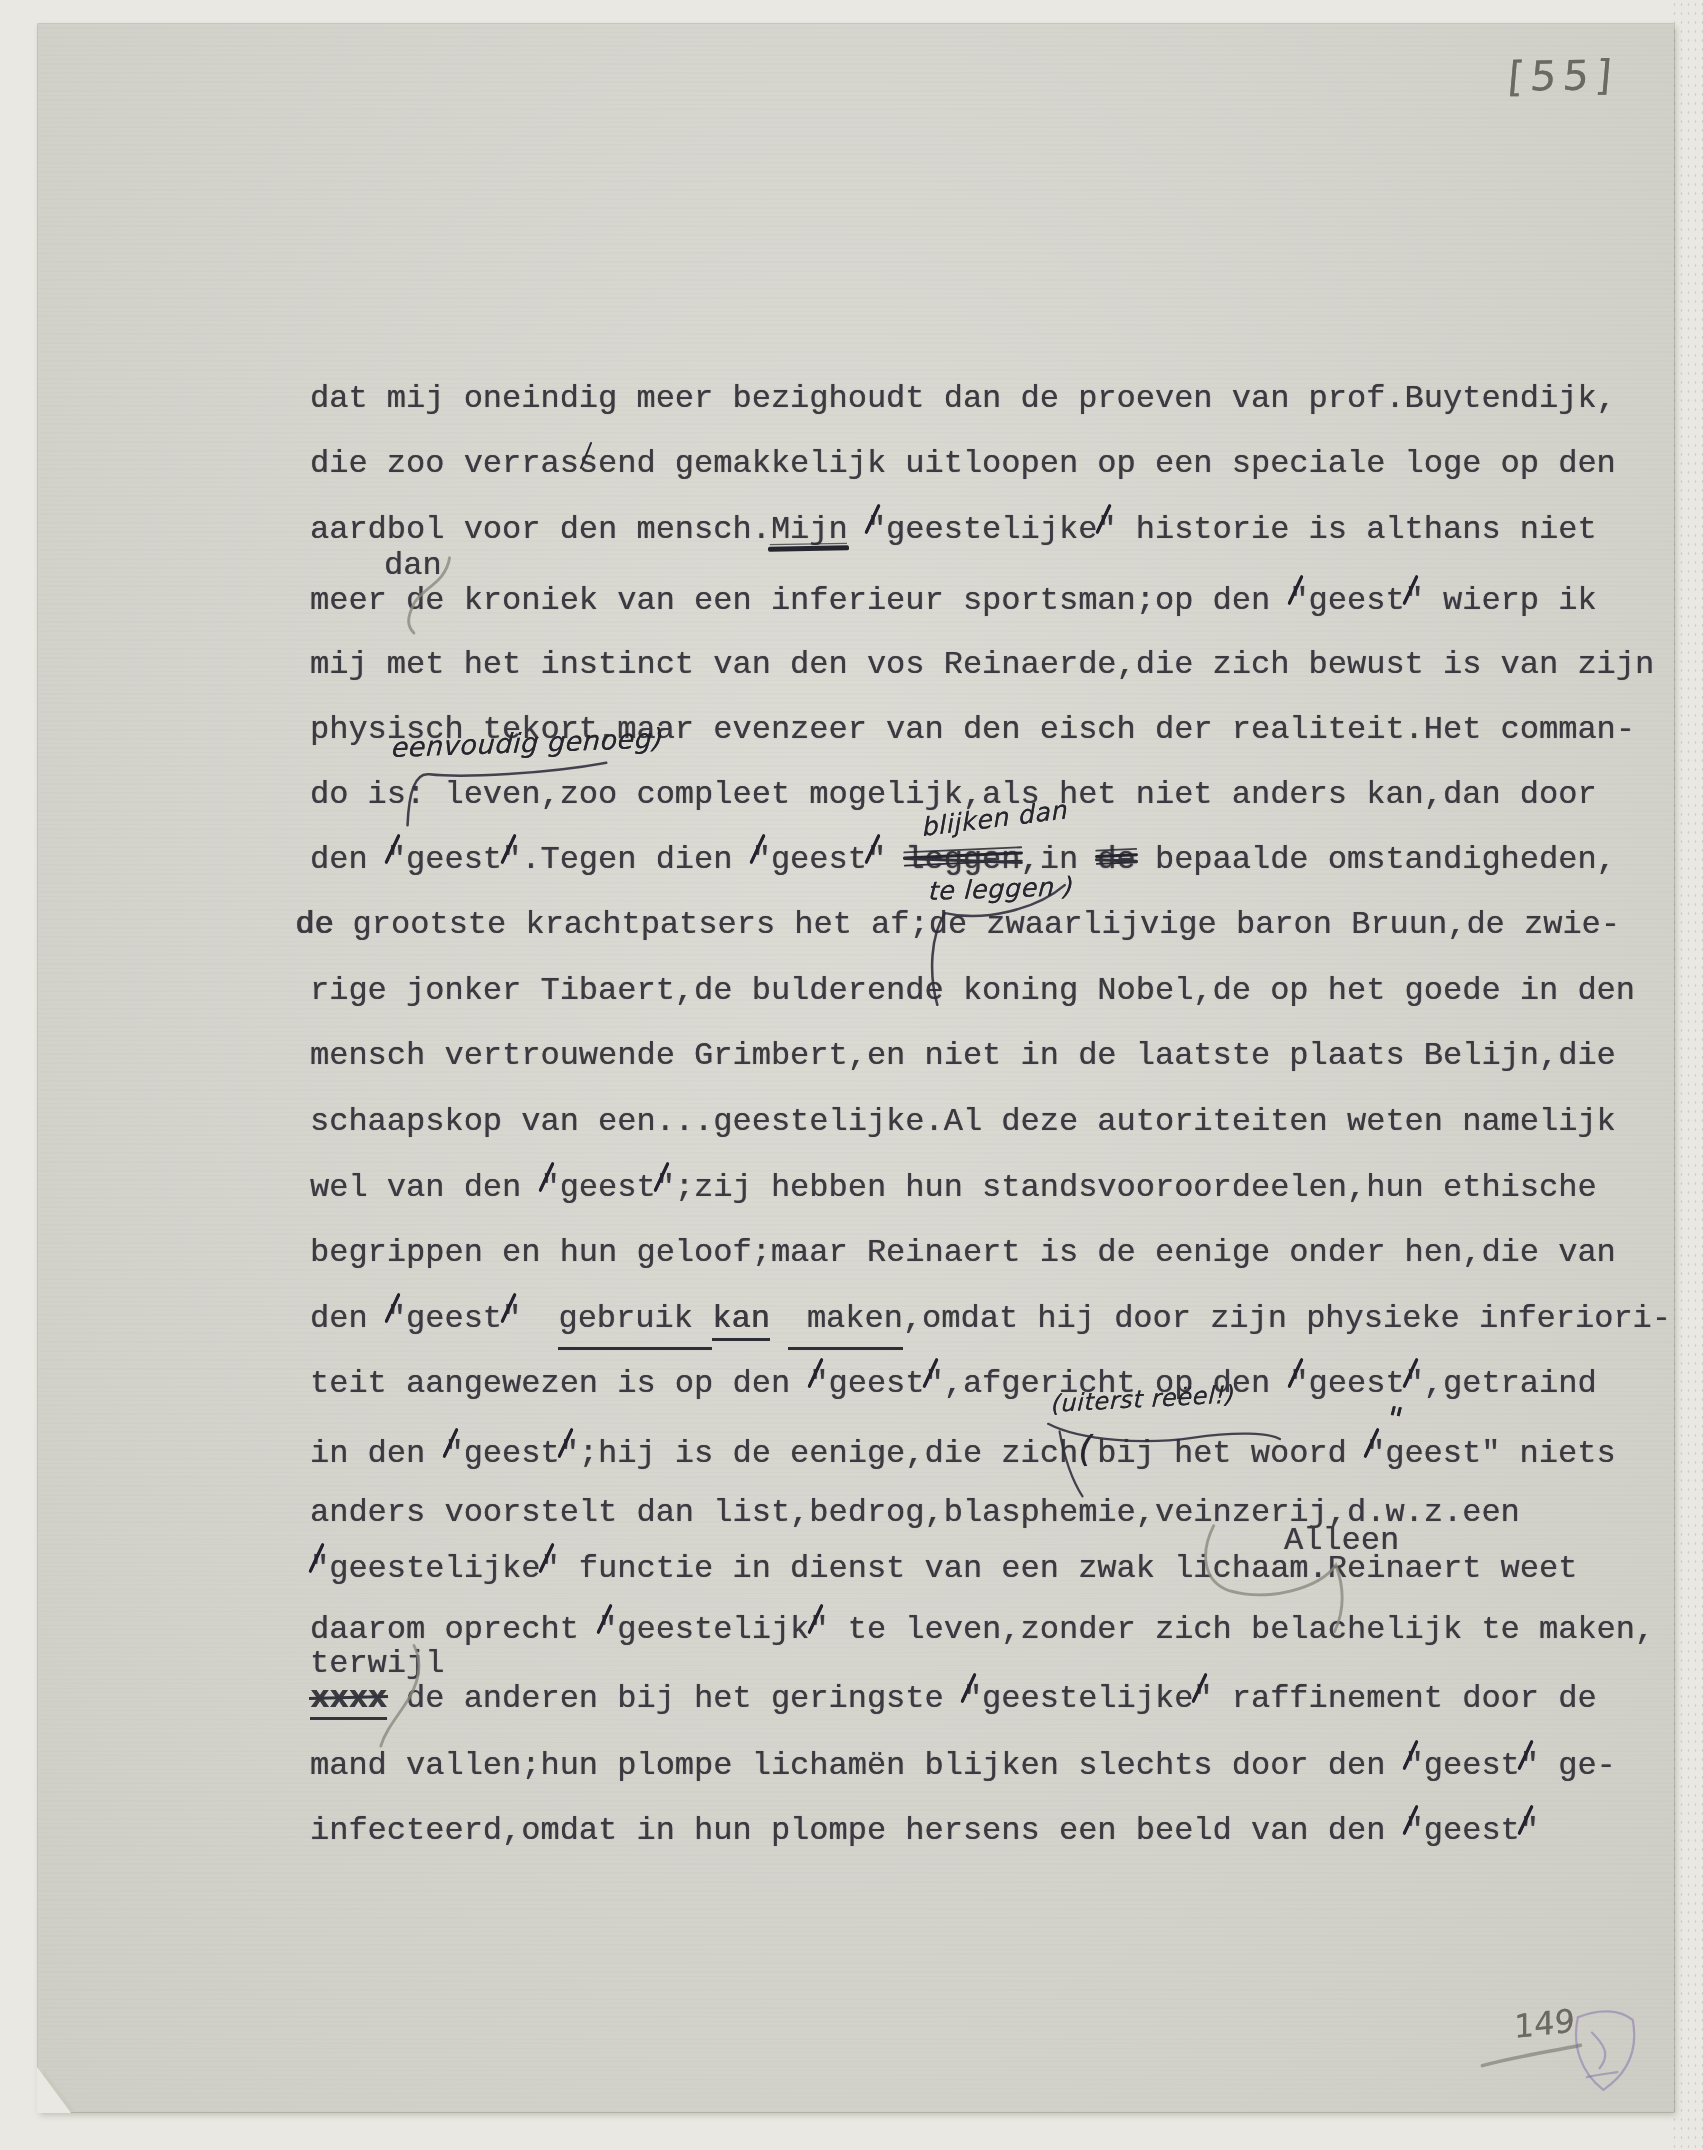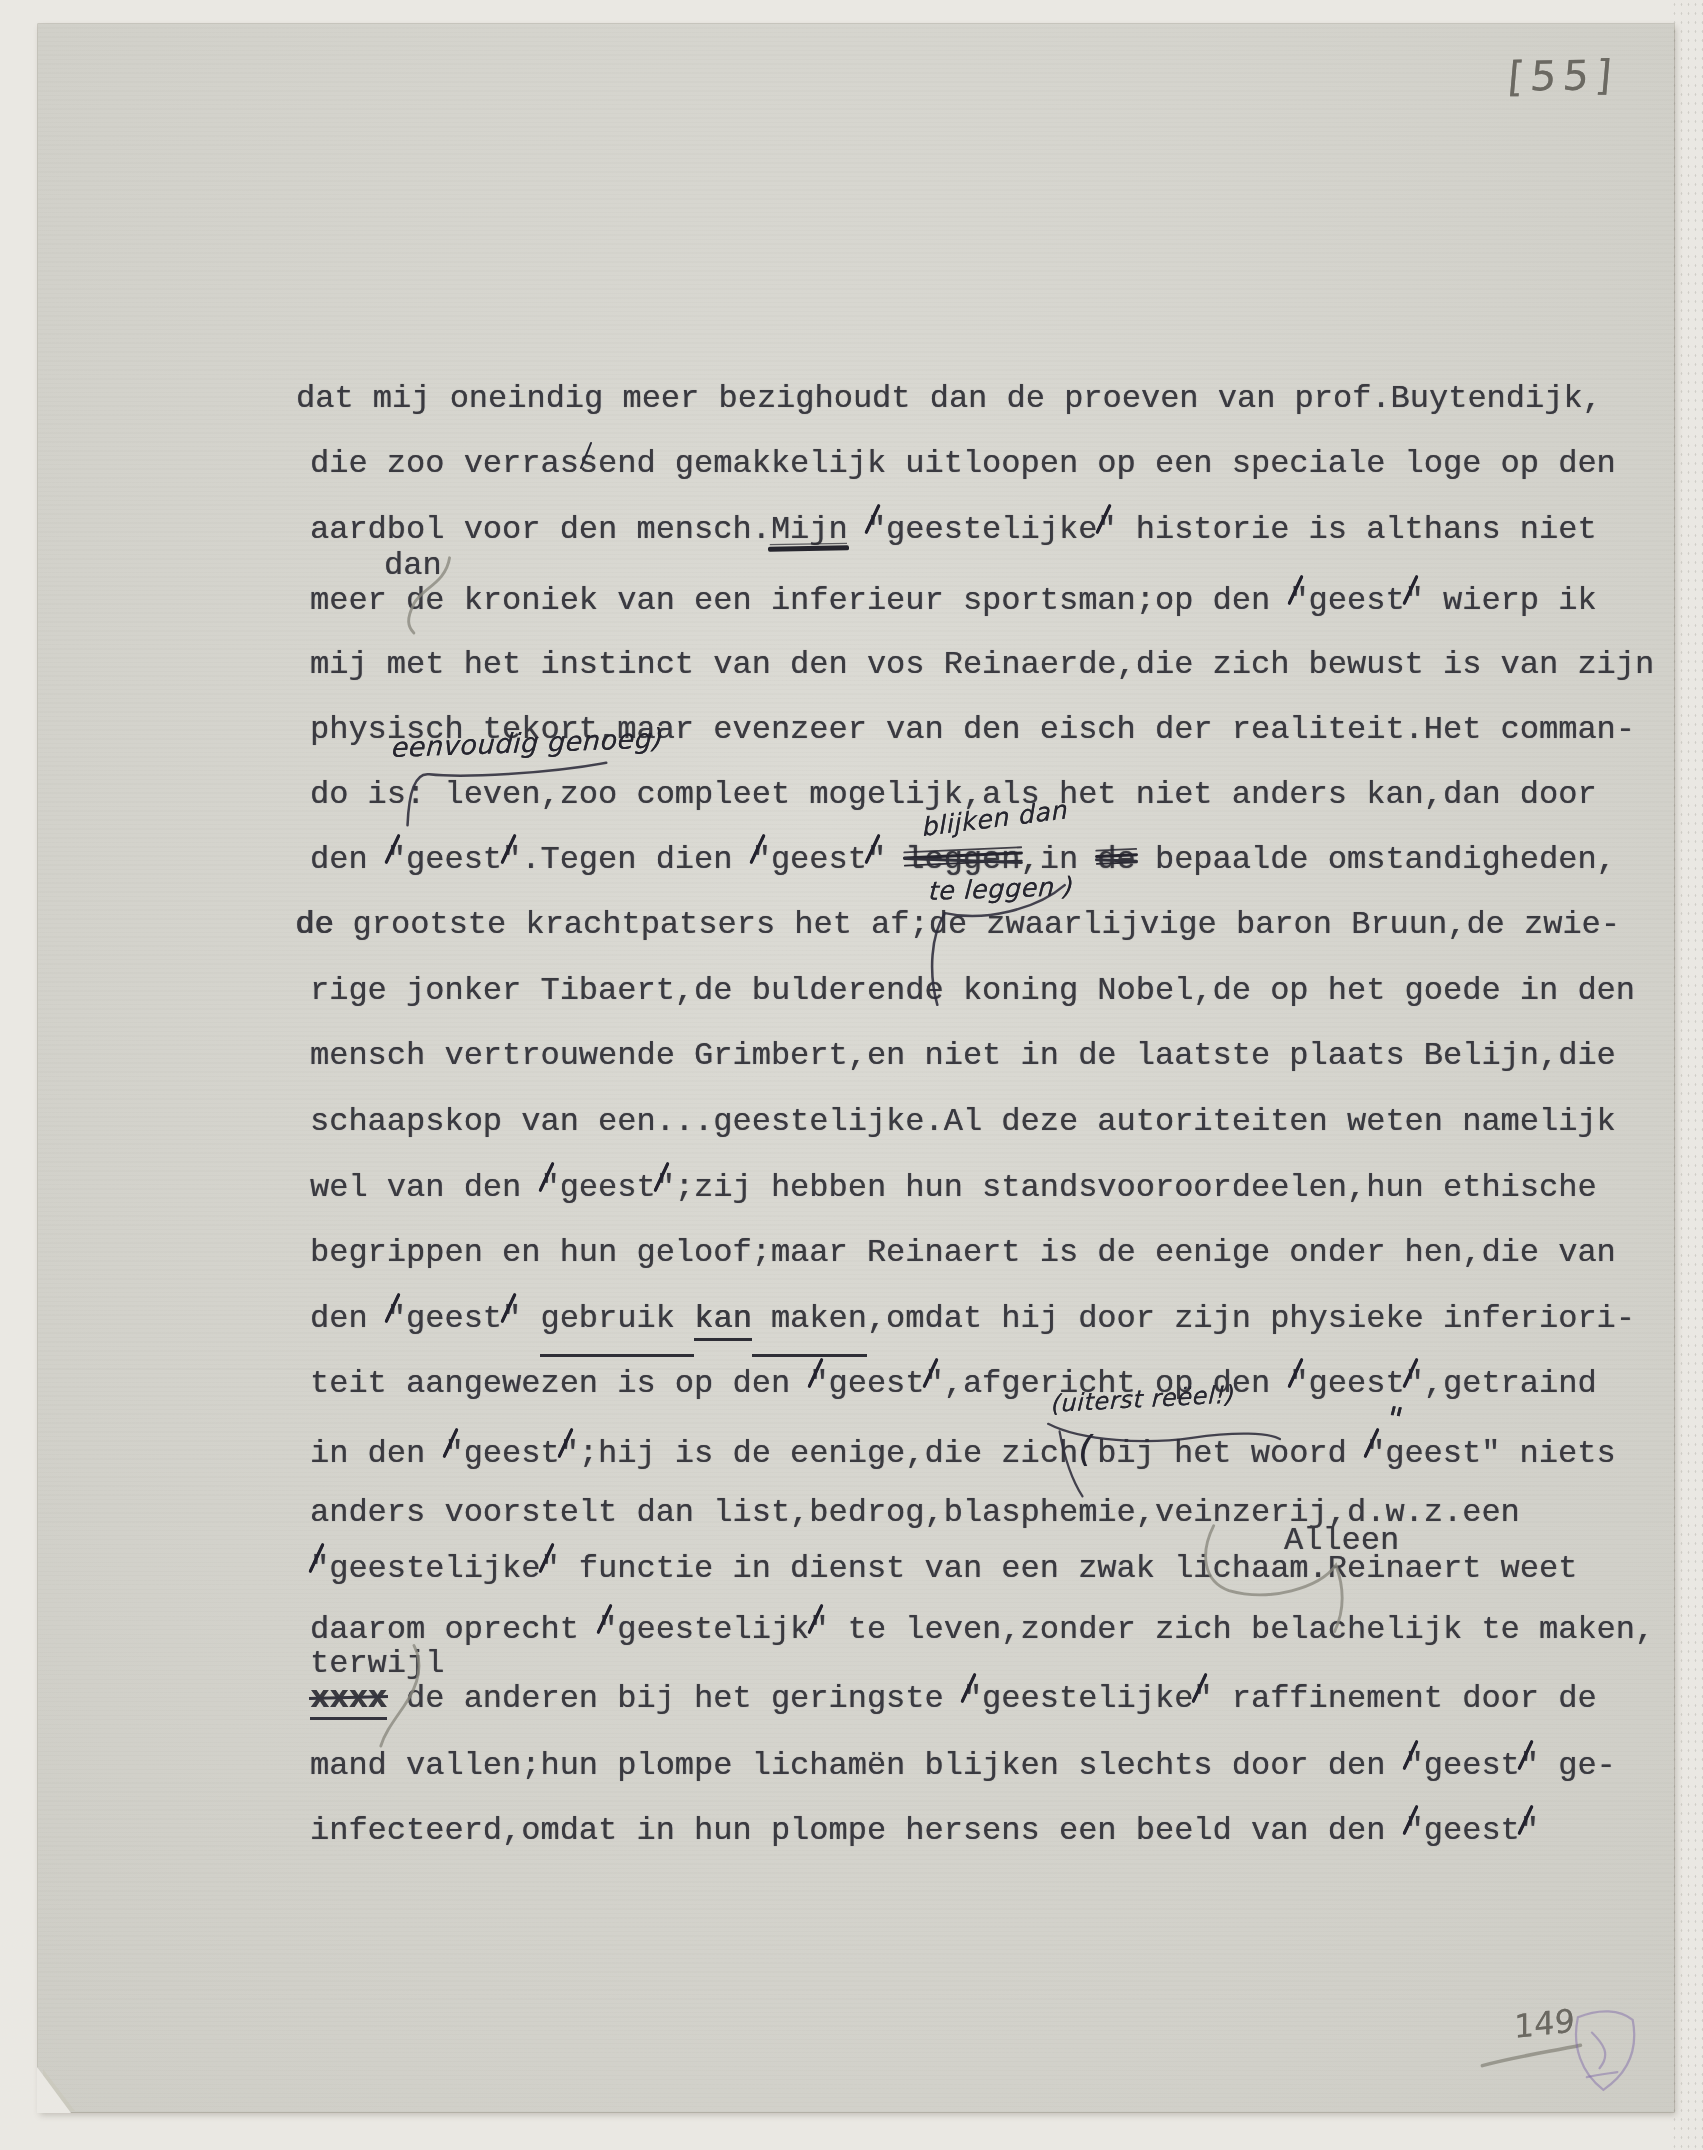--- a/index.html
+++ b/index.html
@@ -50,21 +50,21 @@
     box-shadow:0 7.6px 0 -0.6px #2b2a34, 0 -5.7px 0 -0.6px rgba(38,37,47,.85);
   }
   .seg-scrib::after{
     content:"";position:absolute;left:-1.9px;right:-3.2px;top:17px;height:2.5px;
     background:#30303a;transform:rotate(2deg);border-radius:1.9px;
   }
   .seg-x{position:relative;display:inline-block;font-weight:bold;
     text-shadow:0.8px 0 0 currentColor;border-bottom:3.2px solid #34343e;}
   .seg-x::after{content:"";position:absolute;left:-1.3px;right:-1.3px;top:15.3px;height:2.5px;
     background:#34343e;transform:rotate(-1.5deg);}
-  .seg-u{border-bottom:3.2px solid #2e2e36;padding-bottom:17px;}
+  .seg-u{border-bottom:3.2px solid #2e2e36;padding-bottom:10px;margin-left:18px;}
   .seg-ub{border-bottom:3.2px solid #2e2e36;padding-bottom:0.6px;font-weight:normal;
     text-shadow:0.8px 0 0 currentColor;}
   .seg-hu{position:relative;display:inline-block;}
   .seg-hu::after{content:"";position:absolute;left:-2.5px;right:-1.3px;bottom:-2.5px;height:4.5px;
     background:#26262e;transform:rotate(-1deg);border-radius:1.9px;
     box-shadow:0 -4.5px 0 -1.9px rgba(38,38,46,.7);}
   .seg-ot{text-shadow:1px 0 0 currentColor, 0 0 0.8px rgba(48,48,58,.6);}
   .seg-ink{
     font-family:"DejaVu Sans",sans-serif;font-style:italic;color:#24242f;
     display:inline-block;width:19px;font-size:36px;transform:translateY(-1.3px);
@@ -86,21 +86,21 @@
 </style>
 </head>
 <body>
 
 <div class="paper">
   <div class="dogear-crease"></div>
   <div class="dogear"></div>
 </div>
 
 <div id="typed-layer">
-    <div class="tl" style="top: 381px; left: 296px;"><span class="seg-t">dat mij oneindig meer bezighoudt dan de proeven van prof.Buytendijk,</span></div>
+    <div class="tl" style="top: 381px; left: 310px;"><span class="seg-t">dat mij oneindig meer bezighoudt dan de proeven van prof.Buytendijk,</span></div>
     <div class="tl" style="top: 446px; left: 310px;"><span class="seg-t">die zoo verras</span><span class="seg-sl">s</span><span class="seg-t">end gemakkelijk uitloopen op een speciale loge op den</span></div>
     <div class="tl" style="top: 512px; left: 310px;"><span class="seg-t">aardbol voor den mensch.</span><span class="seg-hu">Mijn</span><span class="seg-t"> </span><span class="seg-q">"</span><span class="seg-t">geestelijke</span><span class="seg-q">"</span><span class="seg-t"> historie is althans niet</span></div>
     <div class="tl" style="top: 583px; left: 310px;"><span class="seg-t">meer de kroniek van een inferieur sportsman;op den </span><span class="seg-q">"</span><span class="seg-t">geest</span><span class="seg-q">"</span><span class="seg-t"> wierp ik</span></div>
     <div class="tl" style="top: 647px; left: 310px;"><span class="seg-t">mij met het instinct van den vos Reinaerde,die zich bewust is van zijn</span></div>
     <div class="tl" style="top: 712px; left: 310px;"><span class="seg-t">physisch tekort,maar evenzeer van den eisch der realiteit.Het comman-</span></div>
     <div class="tl" style="top: 777px; left: 310px;"><span class="seg-t">do is: leven,zoo compleet mogelijk,als het niet anders kan,dan door</span></div>
     <div class="tl" style="top: 842px; left: 310px;"><span class="seg-t">den </span><span class="seg-q">"</span><span class="seg-t">geest</span><span class="seg-q">"</span><span class="seg-t">.Tegen dien </span><span class="seg-q">"</span><span class="seg-t">geest</span><span class="seg-q">"</span><span class="seg-t"> </span><span class="seg-scrib">leggen</span><span class="seg-t">,in </span><span class="seg-scrib">de</span><span class="seg-t"> bepaalde omstandigheden,</span></div>
     <div class="tl" style="top: 907px; left: 295px;"><span class="seg-ot">de</span><span class="seg-t"> grootste krachtpatsers het af;de zwaarlijvige baron Bruun,de zwie-</span></div>
     <div class="tl" style="top: 973px; left: 310px;"><span class="seg-t">rige jonker Tibaert,de bulderende koning Nobel,de op het goede in den</span></div>
     <div class="tl" style="top: 1038px; left: 310px;"><span class="seg-t">mensch vertrouwende Grimbert,en niet in de laatste plaats Belijn,die</span></div>

